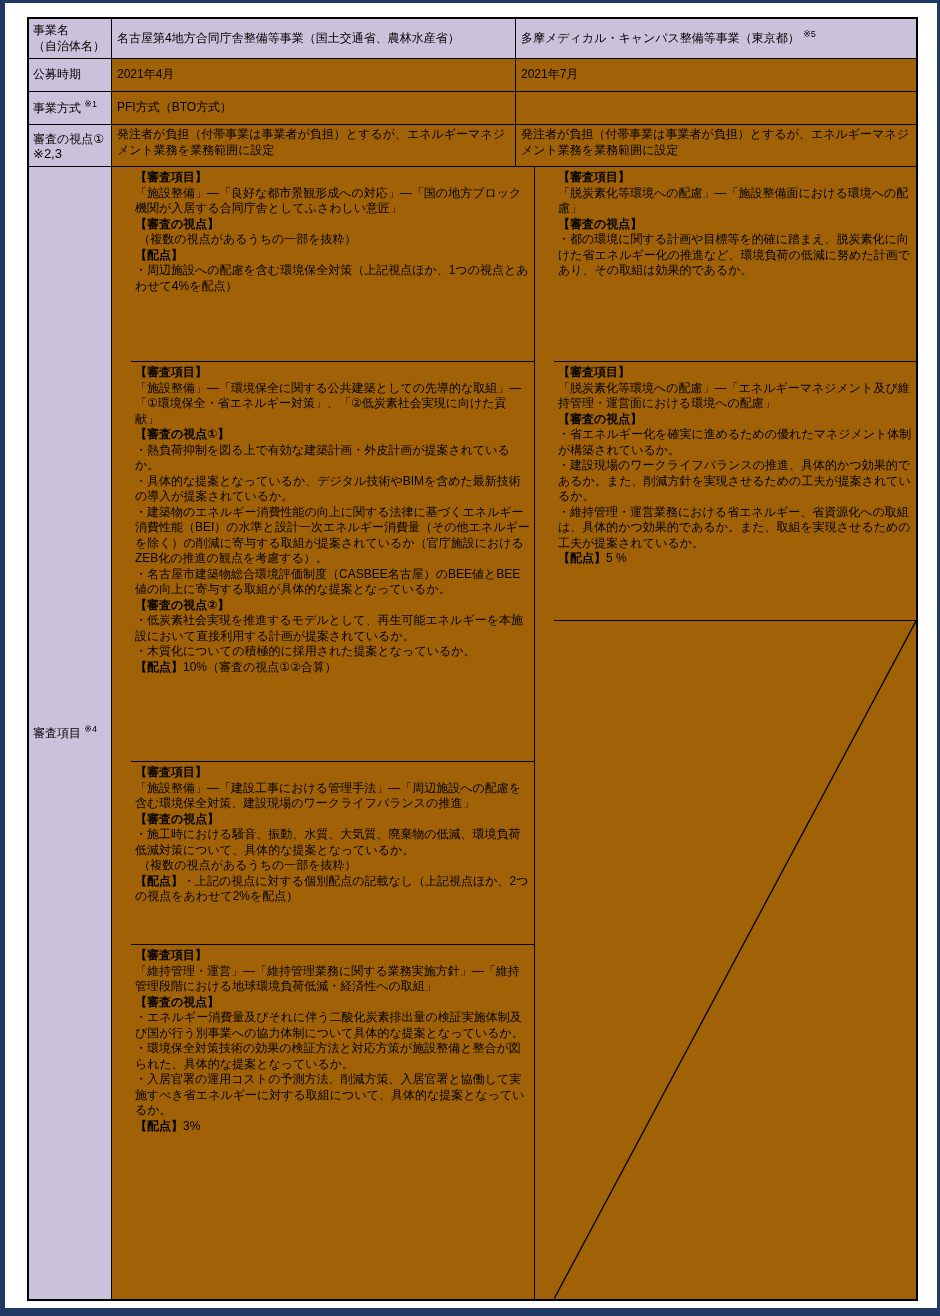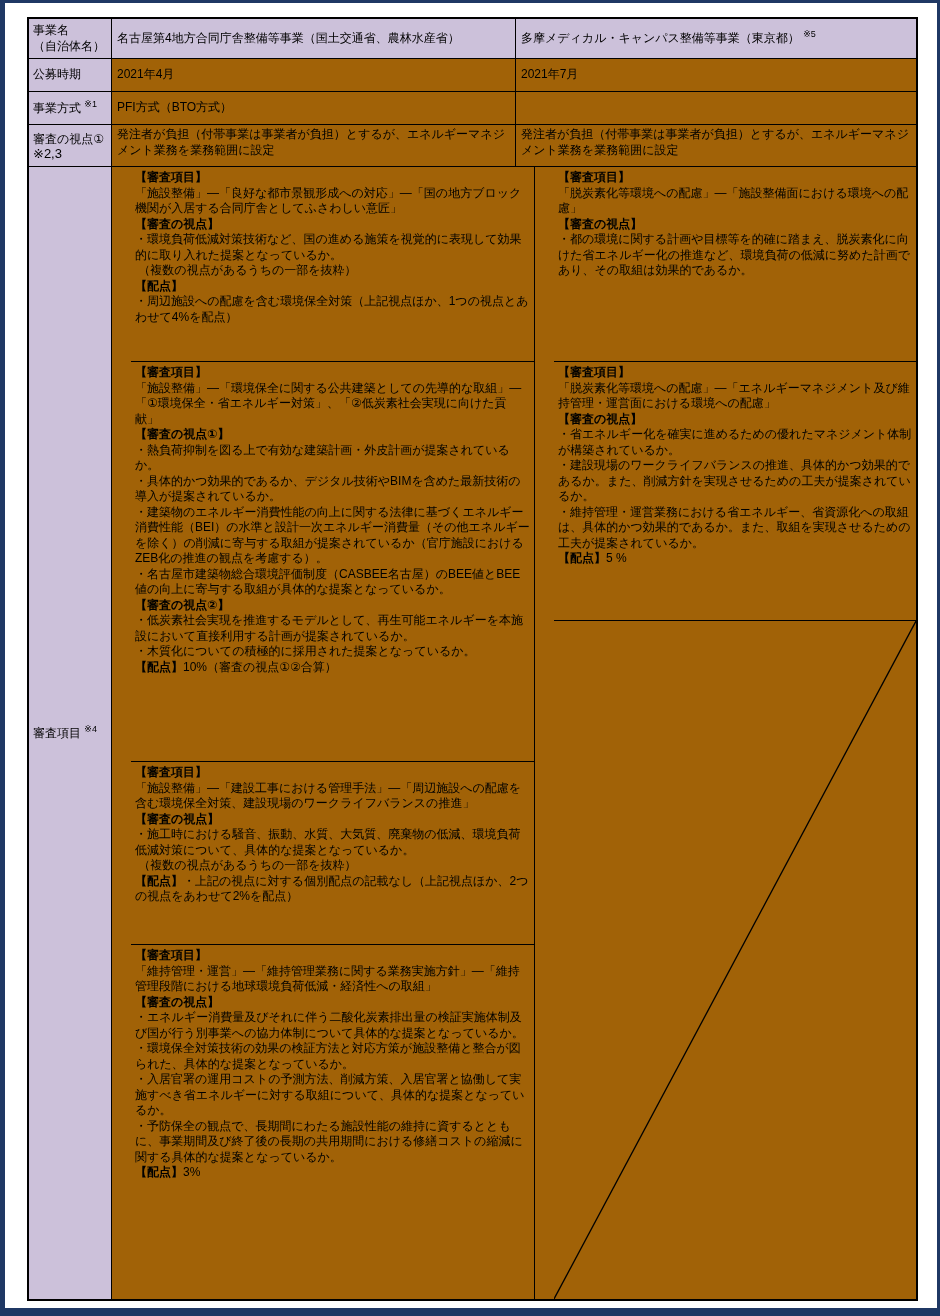--- a/index.html
+++ b/index.html
@@ -117,31 +117,30 @@
     <div class="trow last">
       <div class="lab">
         <div class="line"><span>審査項目</span><span> </span><span class="sup">※4</span></div>
       </div>
 
       <div class="colwrap c1">
         <div class="sec" style="height:195px">
             <div class="line"><span class="bd">【審査項目】</span></div>
             <div class="line"><span>「施設整備」―「良好な都市景観形成への対応」―「国の地方ブロック機関が入居する合同庁舎としてふさわしい意匠」</span></div>
             <div class="line"><span class="bd">【審査の視点】</span></div>
-            <div class="line"><span>・環境負荷低減対策技術など、国の進める施策を視覚的に表現して効果的に取り入れた提案となっているか。</span></div>
             <div class="line"><span> （複数の視点があるうちの一部を抜粋）</span></div>
             <div class="line"><span class="bd">【配点】</span></div>
             <div class="line"><span>・周辺施設への配慮を含む環境保全対策（上記視点ほか、1つの視点とあわせて4%を配点）</span></div>
           </div>
         <div class="sec" style="height:400px">
             <div class="line"><span class="bd">【審査項目】</span></div>
             <div class="line"><span>「施設整備」―「環境保全に関する公共建築としての先導的な取組」―「①環境保全・省エネルギー対策」、「②低炭素社会実現に向けた貢献」</span></div>
             <div class="line"><span class="bd">【審査の視点①】</span></div>
             <div class="line"><span>・熱負荷抑制を図る上で有効な建築計画・外皮計画が提案されているか。</span></div>
-            <div class="line"><span>・具体的かつ効果的であるか、デジタル技術やBIMを含めた最新技術の導入が提案されているか。</span></div>
+            <div class="line"><span>・具体的な提案となっているか、デジタル技術やBIMを含めた最新技術の導入が提案されているか。</span></div>
             <div class="line"><span>・建築物のエネルギー消費性能の向上に関する法律に基づくエネルギー消費性能（BEI）の水準と設計一次エネルギー消費量（その他エネルギーを除く）の削減に寄与する取組が提案されているか（官庁施設におけるZEB化の推進の観点を考慮する）。</span></div>
             <div class="line"><span>・名古屋市建築物総合環境評価制度（CASBEE名古屋）のBEE値とBEE値の向上に寄与する取組が具体的な提案となっているか。</span></div>
             <div class="line"><span class="bd">【審査の視点②】</span></div>
             <div class="line"><span>・低炭素社会実現を推進するモデルとして、再生可能エネルギーを本施設において直接利用する計画が提案されているか。</span></div>
             <div class="line"><span>・木質化についての積極的に採用された提案となっているか。</span></div>
             <div class="line"><span class="bd">【配点】</span><span>10%（審査の視点①②合算）</span></div>
           </div>
         <div class="sec" style="height:183px">
             <div class="line"><span class="bd">【審査項目】</span></div>
             <div class="line"><span>「施設整備」―「建設工事における管理手法」―「周辺施設への配慮を含む環境保全対策、建設現場のワークライフバランスの推進」</span></div>
@@ -150,21 +149,20 @@
             <div class="line"><span> （複数の視点があるうちの一部を抜粋）</span></div>
             <div class="line"><span class="bd">【配点】</span><span>・上記の視点に対する個別配点の記載なし（上記視点ほか、2つの視点をあわせて2%を配点）</span></div>
           </div>
         <div class="sec nob">
             <div class="line"><span class="bd">【審査項目】</span></div>
             <div class="line"><span>「維持管理・運営」―「維持管理業務に関する業務実施方針」―「維持管理段階における地球環境負荷低減・経済性への取組」</span></div>
             <div class="line"><span class="bd">【審査の視点】</span></div>
             <div class="line"><span>・エネルギー消費量及びそれに伴う二酸化炭素排出量の検証実施体制及び国が行う別事業への協力体制について具体的な提案となっているか。</span></div>
             <div class="line"><span>・環境保全対策技術の効果の検証方法と対応方策が施設整備と整合が図られた、具体的な提案となっているか。</span></div>
             <div class="line"><span>・入居官署の運用コストの予測方法、削減方策、入居官署と協働して実施すべき省エネルギーに対する取組について、具体的な提案となっているか。</span></div>
-            <div class="line"><span>・予防保全の観点で、長期間にわたる施設性能の維持に資するとともに、事業期間及び終了後の長期の共用期間における修繕コストの縮減に関する具体的な提案となっているか。</span></div>
             <div class="line"><span class="bd">【配点】</span><span>3%</span></div>
           </div>
       </div>
 
       <div class="colwrap c2">
         <div class="sec" style="height:195px">
             <div class="line"><span class="bd">【審査項目】</span></div>
             <div class="line"><span>「脱炭素化等環境への配慮」―「施設整備面における環境への配慮」</span></div>
             <div class="line"><span class="bd">【審査の視点】</span></div>
             <div class="line"><span>・都の環境に関する計画や目標等を的確に踏まえ、脱炭素化に向けた省エネルギー化の推進など、環境負荷の低減に努めた計画であり、その取組は効果的であるか。</span></div>

